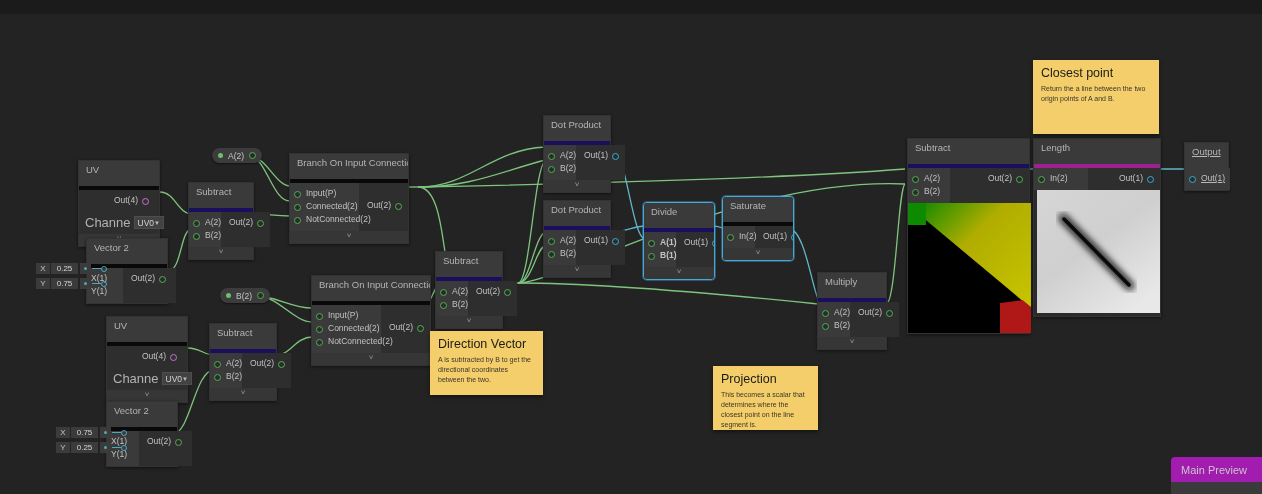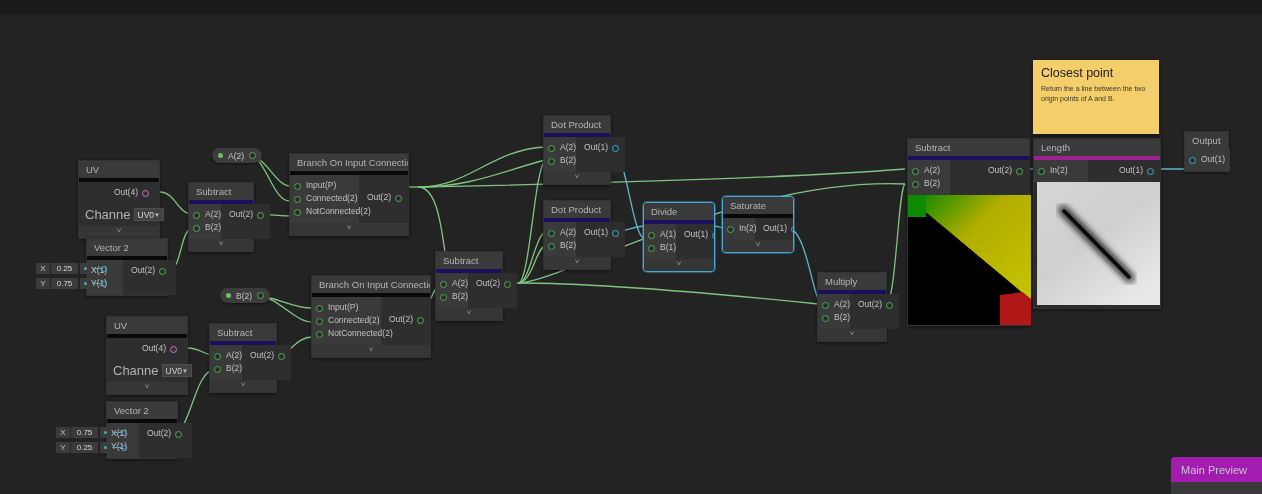--- a/index.html
+++ b/index.html
@@ -30,21 +30,21 @@
     box-shadow: 0 1px 3px rgba(0,0,0,.55);
     color: #b9b9b9;
     font-size: 9px;
   }
   .node.sel {
     border: 1px solid #44a8d8;
     border-radius: 4px;
     box-shadow: 0 0 0 1px rgba(68,168,216,.4);
   }
   .node .title {
-    height: 17px; line-height: 17px;
+    height: 25px; line-height: 17px;
     padding-left: 7px;
     font-size: 9.5px;
     color: #b4b4b4;
     background: #3a3a3a;
     white-space: nowrap;
     overflow: hidden;
   }
   .node .accent { height: 4px; background: #1a0f5c; }
   .node .accent.black { background: #090909; }
   .node .accent.magenta { background: #9c2191; }
@@ -412,21 +412,21 @@
         </div>
       </div>
     </div>
     <div class="footer">˅</div>
   </div>
 
   <div class="node sel" style="left:643px; top:202px; width:72px; overflow:hidden;">
     <div class="title">Divide</div>
     <div class="accent"></div>
     <div class="body">
-      <div class="ports-in" style="min-width:32px;">
+      <div class="ports-in" style="min-width:32px;font-weight:bold;">
         <div class="port in">
           <span class="dot in"></span>
           <span>A(1)</span>
         </div>
         <div class="port in">
           <span class="dot in"></span>
           <span>B(1)</span>
         </div>
       </div>
       <div class="ports-out">
@@ -689,38 +689,46 @@
         <filter id="blr">
             <feGaussianBlur stdDeviation="3.5"></feGaussianBlur>
           </filter>
       </defs>
       <rect x="0" y="0" width="123" height="123" fill="url(#lgrad)"></rect>
       <line x1="26" y1="28" x2="93" y2="96" stroke="#101010" stroke-width="8" stroke-linecap="round" filter="url(#blr)"></line>
       <line x1="27" y1="29" x2="92" y2="95" stroke="#0a0a0a" stroke-width="3.5" stroke-linecap="round"></line>
     </svg>
   </div>
 
-  <div class="node" style="left:1184px; top:131px; width:45px;">
+  <div class="node" style="left:1184px; top:142px; width:45px;text-decoration:underline;">
     <div class="title">Output</div>
     <div class="body">
       <div class="ports-in" style="min-width:45px;">
         <div class="port in">
           <span class="dot cy in"></span>
           <span>Out(1)</span>
         </div>
       </div>
     </div>
   </div>
 
   <div class="sticky" style="left:1033px; top:60px; width:126px; height:74px;">
     <div class="st">Closest point</div>
     <div class="sb">Return the a line between the two origin points of A and B.</div>
   </div>
 
-
+  <div class="sticky" style="left:430px; top:331px; width:113px; height:64px;">
+    <div class="st">Direction Vector</div>
+    <div class="sb">A is subtracted by B to get the directional coordinates between the two.</div>
+  </div>
+
+  <div class="sticky" style="left:713px; top:366px; width:105px; height:64px;">
+    <div class="st">Projection</div>
+    <div class="sb">This becomes a scalar that determines where the closest point on the line segment is.</div>
+  </div>
 
   <div class="mainprev" style="left:1171px; top:457px; width:91px; height:37px;">
     <div class="mp-title">Main Preview</div>
     <svg class="mp-img" viewBox="0 0 91 24" preserveAspectRatio="none">
       <defs>
         <radialGradient id="mpg" cx="0.5" cy="0.1" r="0.8">
           <stop offset="0%" stop-color="#f2f2f2"></stop>
           <stop offset="60%" stop-color="#9a9a9a"></stop>
           <stop offset="100%" stop-color="#3a3a3a"></stop>
         </radialGradient>

